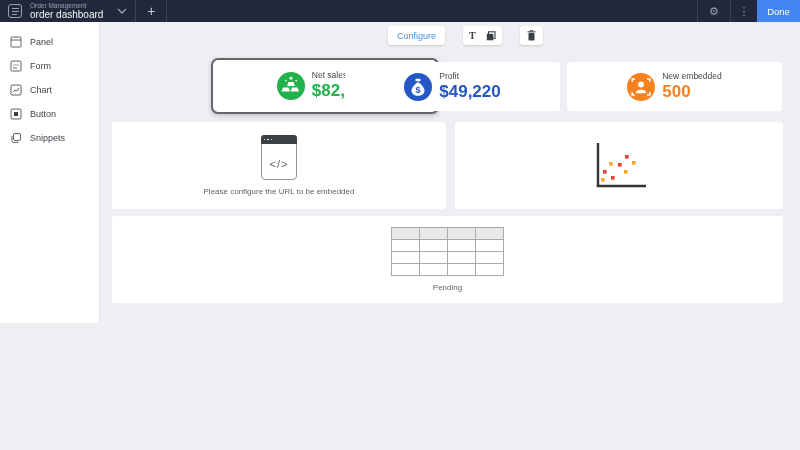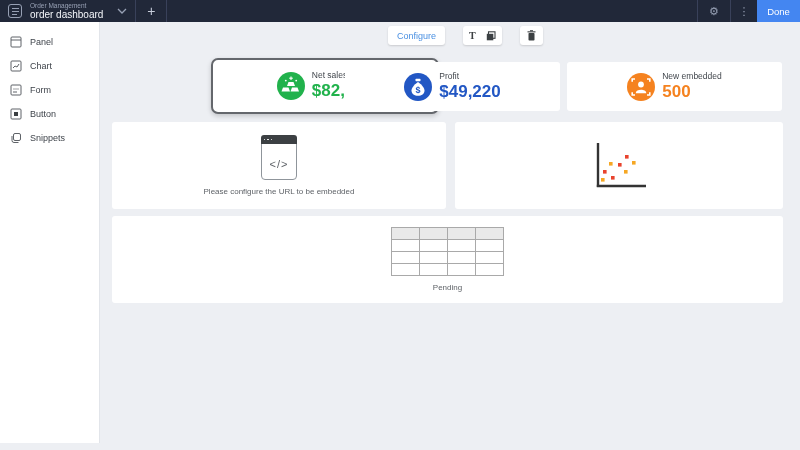--- a/index.html
+++ b/index.html
@@ -20,21 +20,21 @@
   .tb-chevron { margin-left:14px; display:flex; align-items:center; }
   .tb-divider { width:1px; background:#39415a; height:100%; margin:0 0; }
   .tb-btn { width:30px; display:flex; align-items:center; justify-content:center; color:#c7cdda; font-size:14px; cursor:pointer; }
   .topbar-spacer { flex:1; }
   .topbar-right { display:flex; align-items:stretch; }
   .gear { font-size:11px; color:#97a0b4; width:32px; display:flex; align-items:center; justify-content:center; }
   .kebab { font-size:11px; color:#97a0b4; width:26px; display:flex; align-items:center; justify-content:center; letter-spacing:0; }
   .done-btn { width:43px; background:#4486f1; color:#fff; font-size:9.5px; border:none; display:flex; align-items:center; justify-content:center; cursor:pointer; }
 
   
-  .sidebar { position:absolute; left:0; top:22px; width:100px; height:421px; background:#ffffff; border-right:1px solid #e2e5ea; padding-top:8px; z-index:5; }
+  .sidebar { position:absolute; left:0; top:22px; width:100px; height:301px; background:#ffffff; border-right:1px solid #e2e5ea; padding-top:8px; z-index:5; }
   .side-item { height:24px; display:flex; align-items:center; padding-left:10px; cursor:pointer; }
   .side-item svg { flex:none; margin-right:8px; }
   .side-label { font-size:9px; color:#3f444b; }
 
   
   .canvas { position:absolute; left:100px; top:22px; width:700px; height:428px; background:#edeff3; }
 
   
   .float-toolbar { position:absolute; left:288px; top:4px; display:flex; gap:18px; }
   .tool-box { background:#fff; border-radius:3px; height:19px; display:flex; align-items:center; box-shadow:0 1px 2px rgba(0,0,0,.15); }
@@ -110,31 +110,31 @@
   <div class="side-item">
     <svg width="12" height="12" viewBox="0 0 12 12">
         <rect x="1" y="1" width="10" height="10" rx="1" fill="none" stroke="#5f6368"></rect>
         <line x1="1" y1="4" x2="11" y2="4" stroke="#5f6368"></line>
       </svg>
     <span class="side-label">Panel</span>
   </div>
   <div class="side-item">
     <svg width="12" height="12" viewBox="0 0 12 12">
         <rect x="1" y="1" width="10" height="10" rx="1" fill="none" stroke="#5f6368"></rect>
-        <polyline points="3,8 5,6 7,7 9,4" fill="none" stroke="#5f6368"></polyline>
-      </svg>
-    <span class="side-label">Chart</span>
-  </div>
-  <div class="side-item">
-    <svg width="12" height="12" viewBox="0 0 12 12">
-        <rect x="1" y="1" width="10" height="10" rx="1" fill="none" stroke="#5f6368"></rect>
         <line x1="3" y1="8" x2="7" y2="8" stroke="#5f6368"></line>
         <line x1="3" y1="5" x2="9" y2="5" stroke="#5f6368" stroke-width="0.6"></line>
       </svg>
     <span class="side-label">Form</span>
+  </div>
+  <div class="side-item">
+    <svg width="12" height="12" viewBox="0 0 12 12">
+        <rect x="1" y="1" width="10" height="10" rx="1" fill="none" stroke="#5f6368"></rect>
+        <polyline points="3,8 5,6 7,7 9,4" fill="none" stroke="#5f6368"></polyline>
+      </svg>
+    <span class="side-label">Chart</span>
   </div>
   <div class="side-item">
     <svg width="12" height="12" viewBox="0 0 12 12">
         <rect x="1" y="1" width="10" height="10" rx="1" fill="none" stroke="#5f6368"></rect>
         <rect x="4" y="4" width="4" height="4" fill="#3c4043"></rect>
       </svg>
     <span class="side-label">Button</span>
   </div>
   <div class="side-item">
     <svg width="12" height="12" viewBox="0 0 12 12">

